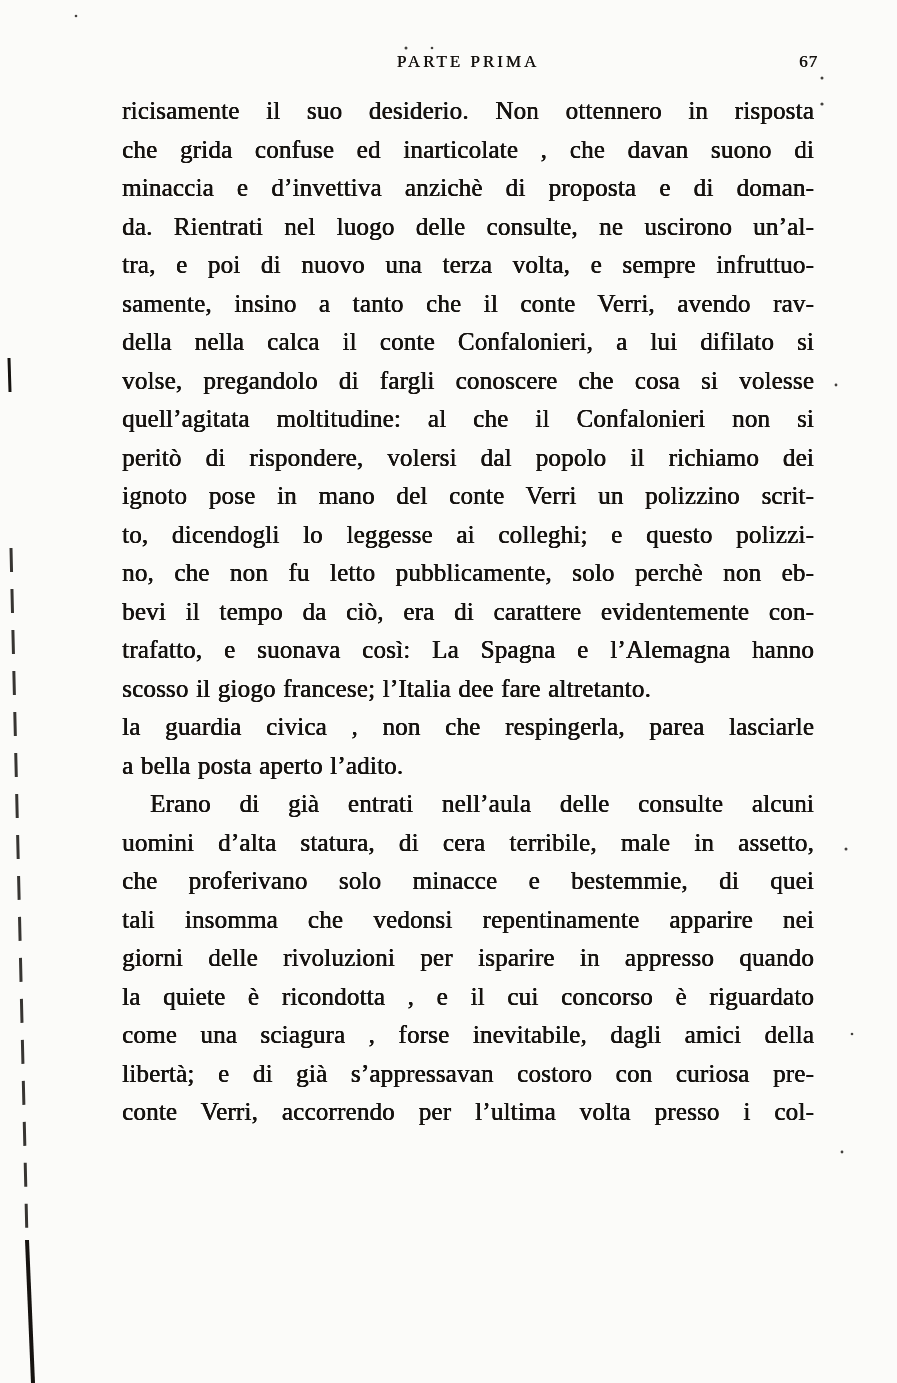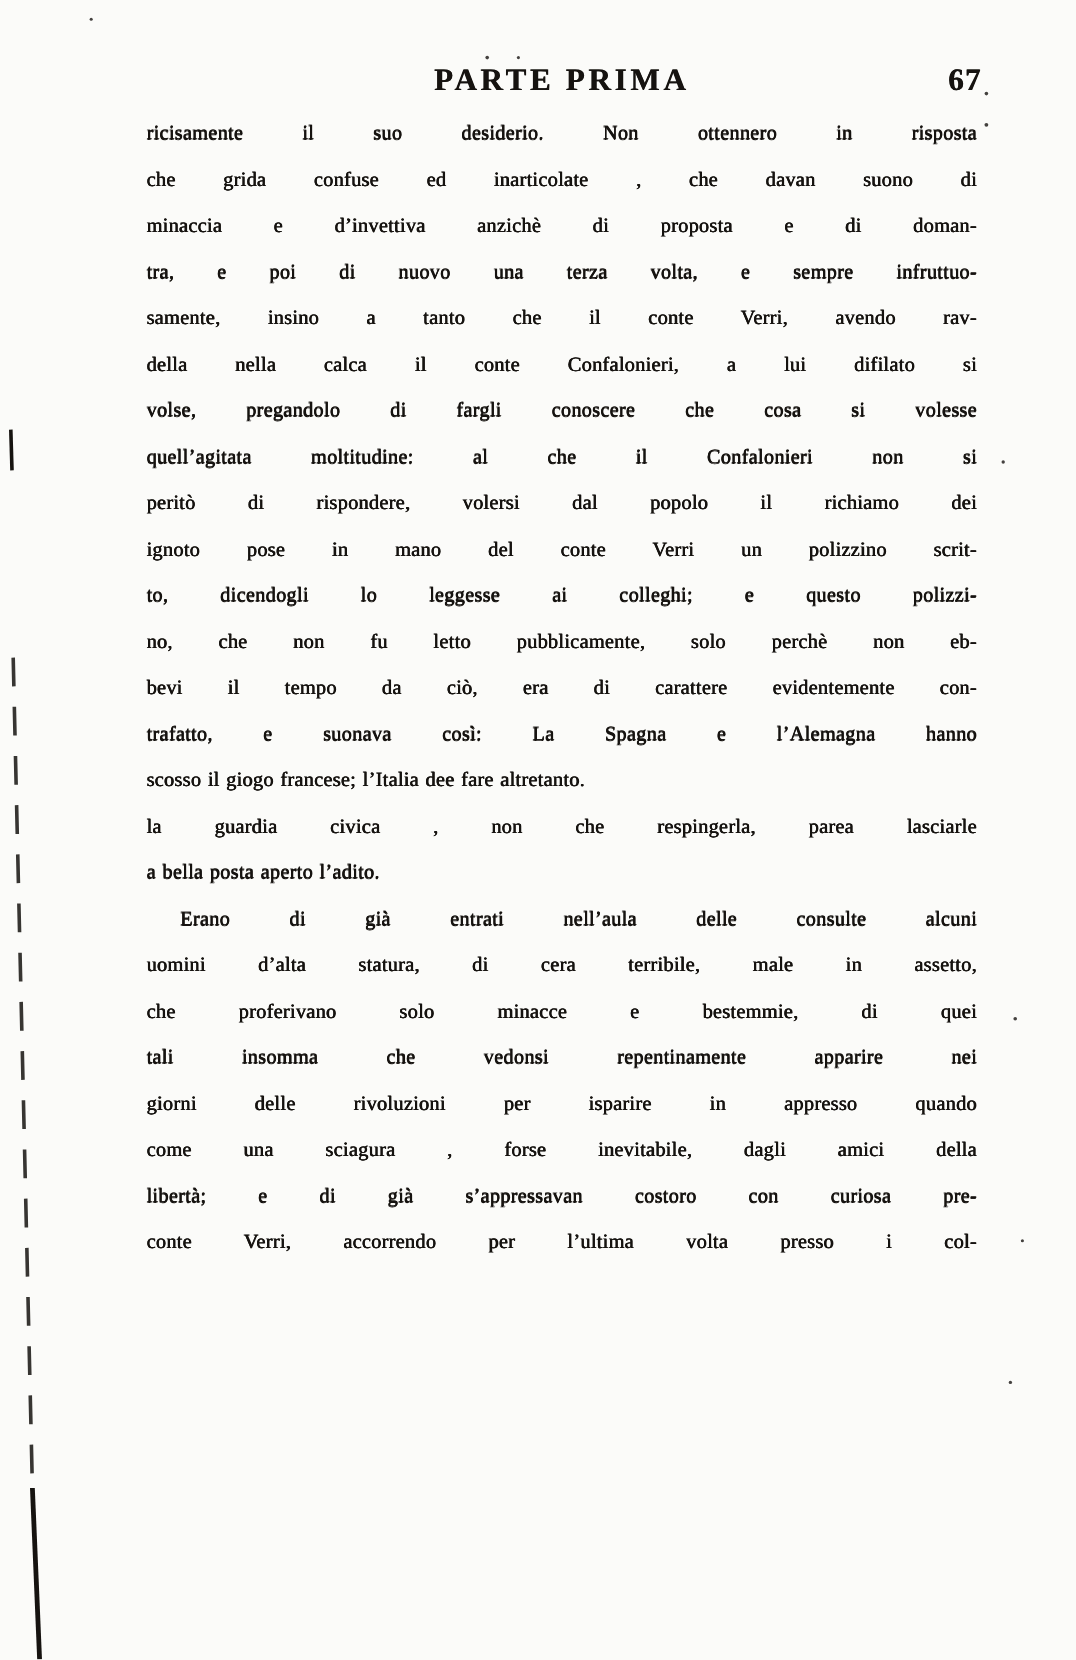--- a/index.html
+++ b/index.html
@@ -22,22 +22,22 @@
   .page {
     position: absolute;
     inset: 0;
   }
   .header {
     position: absolute;
     top: 52px;
     left: 122px;
     width: 692px;
     height: 34px;
-    font-weight: bold;
-    font-size: 26px;
+    font-weight: normal;
+    font-size: 17px;
   }
   .running-title {
     position: absolute;
     left: 0;
     right: 0;
     text-align: center;
     letter-spacing: 3px;
     text-shadow: 0.4px 0 0 currentColor;
   }
   .page-number {
@@ -45,21 +45,21 @@
     right: -4px;
     top: 0;
     letter-spacing: 1px;
     text-shadow: 0.4px 0 0 currentColor;
   }
   .text-block {
     position: absolute;
     top: 92px;
     left: 122px;
     width: 692px;
-    font-size: 17px;
+    font-size: 25px;
     line-height: 38.5px;
   }
   .line {
     height: 38.5px;
     text-align: justify;
     text-align-last: justify;
     text-shadow: 0.45px 0 0 currentColor, 0 0.25px 0 currentColor;
     letter-spacing: 0.2px;
     word-spacing: 1px;
   }
@@ -82,39 +82,41 @@
 
   <div class="header">
     <div class="running-title">PARTE PRIMA</div>
     <div class="page-number">67</div>
   </div>
 
   <div class="text-block" id="text-block">
       <div class="line">ricisamente il suo desiderio. Non ottennero in risposta</div>
       <div class="line">che grida confuse ed inarticolate , che davan suono di</div>
       <div class="line">minaccia e d’invettiva anzichè di proposta e di doman-</div>
+      <div class="line">da. Rientrati nel luogo delle consulte, ne uscirono un’al-</div>
       <div class="line">tra, e poi di nuovo una terza volta, e sempre infruttuo-</div>
       <div class="line">samente, insino a tanto che il conte Verri, avendo rav-</div>
       <div class="line">della nella calca il conte Confalonieri, a lui difilato si</div>
       <div class="line">volse, pregandolo di fargli conoscere che cosa si volesse</div>
       <div class="line">quell’agitata moltitudine: al che il Confalonieri non si</div>
       <div class="line">peritò di rispondere, volersi dal popolo il richiamo dei</div>
       <div class="line">ignoto pose in mano del conte Verri un polizzino scrit-</div>
       <div class="line">to, dicendogli lo leggesse ai colleghi; e questo polizzi-</div>
       <div class="line">no, che non fu letto pubblicamente, solo perchè non eb-</div>
       <div class="line">bevi il tempo da ciò, era di carattere evidentemente con-</div>
       <div class="line">trafatto, e suonava così: La Spagna e l’Alemagna hanno</div>
       <div class="line flushleft">scosso il giogo francese; l’Italia dee fare altretanto.</div>
       <div class="line">la guardia civica , non che respingerla, parea lasciarle</div>
       <div class="line flushleft">a bella posta aperto l’adito.</div>
       <div class="line indent">Erano di già entrati nell’aula delle consulte alcuni</div>
       <div class="line">uomini d’alta statura, di cera terribile, male in assetto,</div>
       <div class="line">che proferivano solo minacce e bestemmie, di quei</div>
       <div class="line">tali insomma che vedonsi repentinamente apparire nei</div>
       <div class="line">giorni delle rivoluzioni per isparire in appresso quando</div>
+      <div class="line">la quiete è ricondotta , e il cui concorso è riguardato</div>
       <div class="line">come una sciagura , forse inevitabile, dagli amici della</div>
       <div class="line">libertà; e di già s’appressavan costoro con curiosa pre-</div>
       <div class="line">conte Verri, accorrendo per l’ultima volta presso i col-</div>
     </div>
 
   <svg class="artifacts" width="897" height="1383" viewBox="0 0 897 1383">
 
     <line x1="9" y1="358" x2="10" y2="392" stroke="#161310" stroke-width="3"></line>
     <line x1="11" y1="548" x2="27" y2="1240" stroke="#161310" stroke-width="3" stroke-dasharray="24 17" opacity="0.85"></line>
     <line x1="27" y1="1240" x2="33" y2="1383" stroke="#161310" stroke-width="4"></line>

